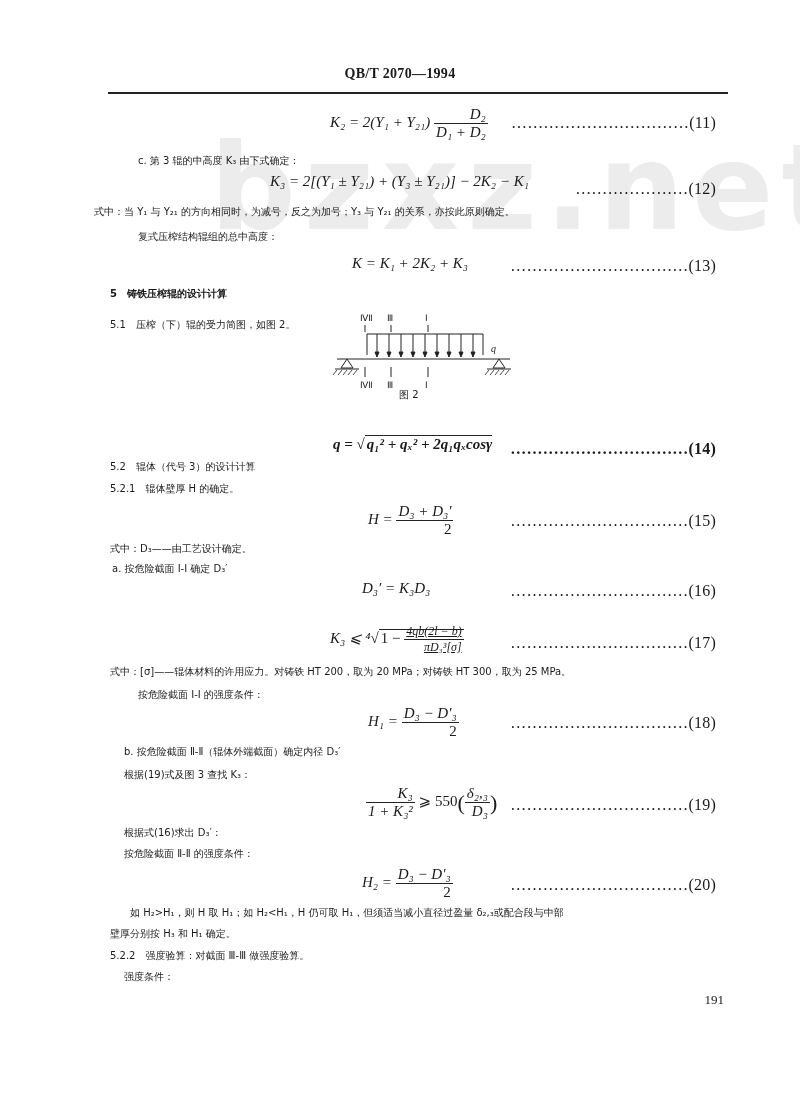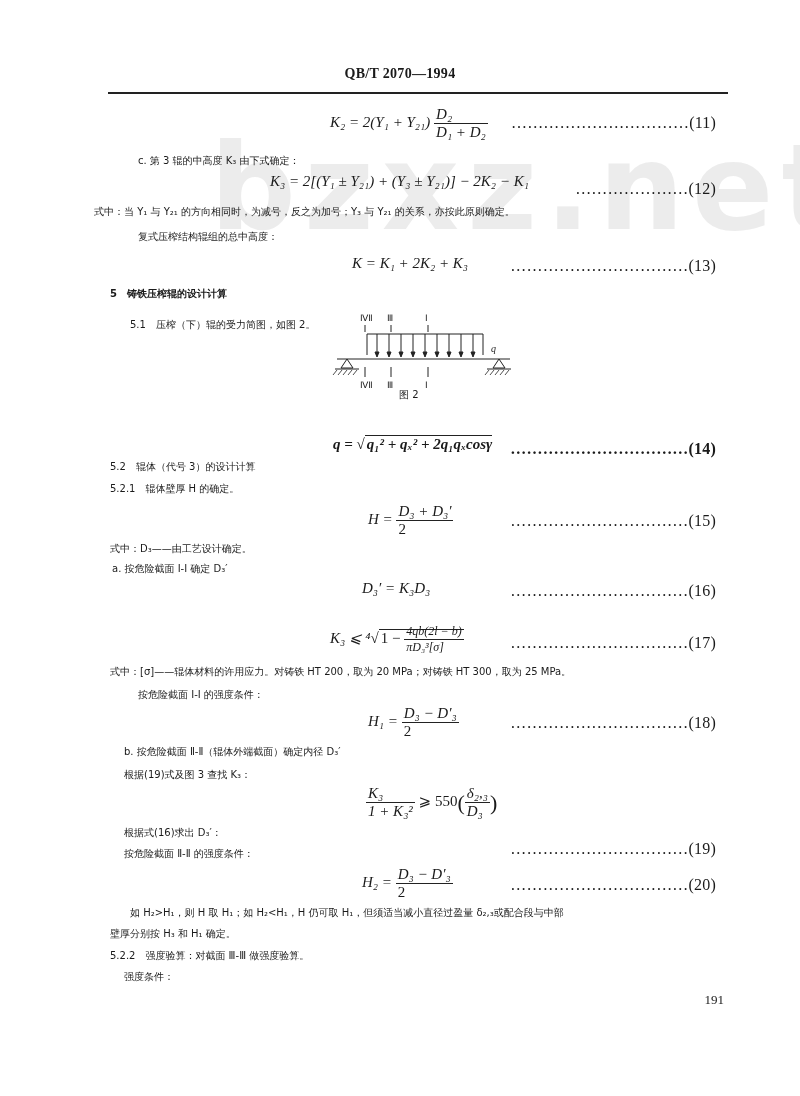--- a/index.html
+++ b/index.html
@@ -7,21 +7,21 @@
          font-family:"DejaVu Serif","Liberation Serif",serif; color:#1a1a1a; }
   .abs { position:absolute; white-space:nowrap; }
   .hdr { left:0; width:800px; text-align:center; top:66px; font-size:14px; font-weight:bold;
          font-family:"Liberation Serif",serif; letter-spacing:0.3px; }
   .rule { left:108px; width:620px; top:92px; height:0; border-top:2px solid #222; }
   .cn { font-size:10px; font-family:"DejaVu Sans","Liberation Sans",sans-serif; }
   .b { font-weight:bold; }
   .eq { font-family:"Liberation Serif",serif; font-size:15px; font-style:italic; }
   .eq .up { font-style:normal; }
   .num { font-family:"Liberation Serif",serif; font-size:16px; right:84px; letter-spacing:0.2px; }
-  .frac { display:inline-block; vertical-align:middle; text-align:left; }
+  .frac { display:inline-block; vertical-align:middle; text-align:right; }
   .frac .n { display:block; border-bottom:1px solid #222; padding:0 2px; }
   .frac .d { display:block; padding:0 2px; }
   .sqrt { border-top:1px solid #222; padding-left:2px; }
   .watermark { left:210px; top:118px; font-size:120px; font-weight:bold; color:rgba(200,200,200,0.35);
                font-family:"DejaVu Sans",sans-serif; letter-spacing:8px; }
   .pagenum { right:76px; top:992px; font-family:"Liberation Serif",serif; font-size:13px; }
 </style>
 </head>
 <body>
 
@@ -44,21 +44,21 @@
 <div class="abs eq" style="left:270px; top:173px;">K₃ = 2[(Y₁ ± Y₂₁) + (Y₃ ± Y₂₁)] − 2K₂ − K₁</div>
 <div class="abs num" style="top:180px;">…………………(12)</div>
 
 <div class="abs cn" style="left:94px; top:205px;">式中：当 Y₁ 与 Y₂₁ 的方向相同时，为减号，反之为加号；Y₃ 与 Y₂₁ 的关系，亦按此原则确定。</div>
 <div class="abs cn" style="left:138px; top:230px;">复式压榨结构辊组的总中高度：</div>
 
 <div class="abs eq" style="left:352px; top:255px;">K = K₁ + 2K₂ + K₃</div>
 <div class="abs num" style="top:257px;">……………………………(13)</div>
 
 <div class="abs cn b" style="left:110px; top:287px;">5　铸铁压榨辊的设计计算</div>
-<div class="abs cn" style="left:110px; top:318px;margin-left:20px;">5.1　压榨（下）辊的受力简图，如图 2。</div>
+<div class="abs cn" style="left:110px; top:318px;">5.1　压榨（下）辊的受力简图，如图 2。</div>
 
 <svg class="abs" style="left:315px; top:305px;" width="215" height="105">
   <g font-family="Liberation Serif, serif" font-size="9" fill="#222">
     <text x="45" y="16">ⅣⅡ</text>
     <text x="72" y="16">Ⅲ</text>
     <text x="110" y="16">Ⅰ</text>
     <text x="45" y="83">ⅣⅡ</text>
     <text x="72" y="83">Ⅲ</text>
     <text x="110" y="83">Ⅰ</text>
     <text x="176" y="47" font-style="italic" font-size="10">q</text>
@@ -129,21 +129,21 @@
 </div>
 <div class="abs num" style="top:512px;">……………………………(15)</div>
 
 <div class="abs cn" style="left:110px; top:542px;">式中：D₃——由工艺设计确定。</div>
 <div class="abs cn" style="left:112px; top:562px;">a. 按危险截面 Ⅰ-Ⅰ 确定 D₃′</div>
 
 <div class="abs eq" style="left:362px; top:580px;">D₃′ = K₃D₃</div>
 <div class="abs num" style="top:582px;">……………………………(16)</div>
 
 <div class="abs eq" style="left:330px; top:624px;">
-  <span>K₃ ⩽ ⁴√</span><span class="sqrt"><span class="up">1 − </span><span class="frac" style="font-size:12px;"><span class="n">4qb(2l − b)</span><span class="d">πD₃³[σ]</span></span></span>
+  <span>K₃ ⩽ ⁴√</span><span class="sqrt"><span class="up">1 − </span><span class="frac" style="font-size:12px;text-decoration:underline;"><span class="n">4qb(2l − b)</span><span class="d">πD₃³[σ]</span></span></span>
 </div>
 <div class="abs num" style="top:634px;">……………………………(17)</div>
 
 <div class="abs cn" style="left:110px; top:665px;">式中：[σ]——辊体材料的许用应力。对铸铁 HT 200，取为 20 MPa；对铸铁 HT 300，取为 25 MPa。</div>
 <div class="abs cn" style="left:138px; top:688px;">按危险截面 Ⅰ-Ⅰ 的强度条件：</div>
 
 <div class="abs eq" style="left:368px; top:705px;">
   <span>H₁ = </span>
   <span class="frac">
     <span class="n">D₃ − D′₃</span>
@@ -157,21 +157,21 @@
 
 <div class="abs eq" style="left:366px; top:785px;">
   <span class="frac">
     <span class="n">K₃</span>
     <span class="d">1 + K₃²</span>
   </span><span class="up"> ⩾ 550</span><span class="up" style="font-size:22px; vertical-align:middle;">(</span><span class="frac">
     <span class="n">δ₂,₃</span>
     <span class="d">D₃</span>
   </span><span class="up" style="font-size:22px; vertical-align:middle;">)</span>
 </div>
-<div class="abs num" style="top:840px;">……………………………(19)</div>
+<div class="abs num" style="top:796px;">……………………………(19)</div>
 
 <div class="abs cn" style="left:124px; top:826px;">根据式(16)求出 D₃′：</div>
 <div class="abs cn" style="left:124px; top:847px;">按危险截面 Ⅱ-Ⅱ 的强度条件：</div>
 
 <div class="abs eq" style="left:362px; top:866px;">
   <span>H₂ = </span>
   <span class="frac">
     <span class="n">D₃ − D′₃</span>
     <span class="d up">2</span>
   </span>

